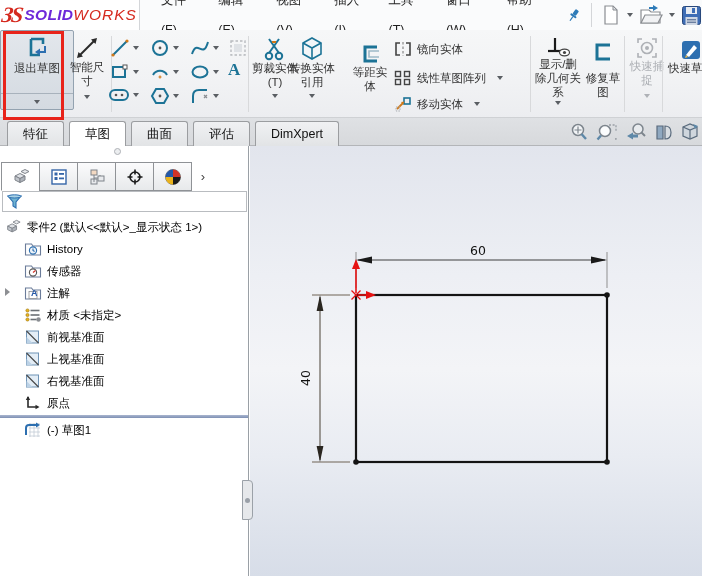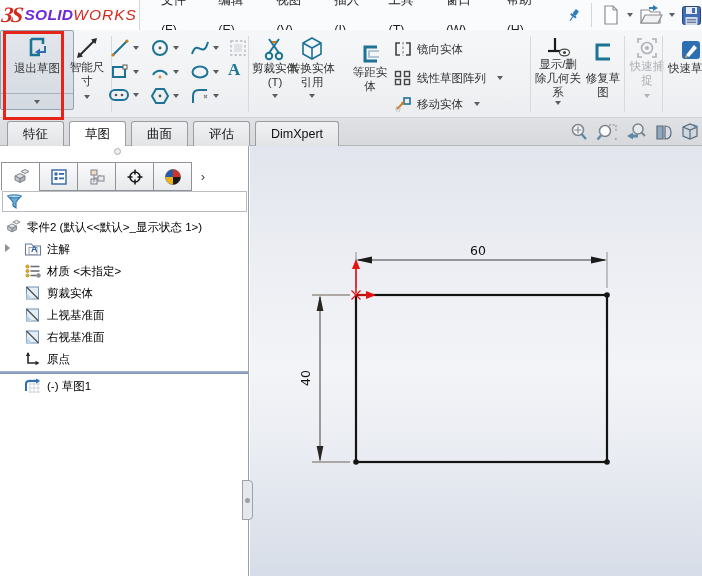--- a/index.html
+++ b/index.html
@@ -481,21 +481,37 @@
       <div class="trow root">
         <svg class="ticon" viewBox="0 0 20 18">
           <path d="M4 8 l5 -2.5 5 2.5 -5 2.5 z" fill="#dfe2e6" stroke="#7e838a" stroke-width="1"></path>
           <path d="M4 8 v4 l5 2.5 v-4 z" fill="#c2c6cc" stroke="#7e838a" stroke-width="1"></path>
           <path d="M14 8 v4 l-5 2.5 v-4 z" fill="#aeb3ba" stroke="#7e838a" stroke-width="1"></path>
           <path d="M10 3.5 l4 -2 4 2 -4 2 z" fill="#e8eaed" stroke="#7e838a" stroke-width="1"></path>
         </svg>
         <span>零件2 (默认&lt;&lt;默认&gt;_显示状态 1&gt;)</span>
       </div>
 
-
+      <div class="trow">
+        <svg class="ticon" viewBox="0 0 18 16">
+          <path d="M1.5 3 h6 l1.5 2 h7.5 v9 h-15 z" fill="#fdfdfd" stroke="#6b7c9a" stroke-width="1.1"></path>
+          <circle cx="9" cy="9.5" r="3.6" fill="#eaf1f8" stroke="#2d6fb0" stroke-width="1.1"></circle>
+          <path d="M9 7.5 v2 l1.6 1" fill="none" stroke="#2d6fb0" stroke-width="1.1"></path>
+        </svg>
+        <span>History</span>
+      </div>
+
+      <div class="trow">
+        <svg class="ticon" viewBox="0 0 18 16">
+          <path d="M1.5 3 h6 l1.5 2 h7.5 v9 h-15 z" fill="#fdfdfd" stroke="#6b7c9a" stroke-width="1.1"></path>
+          <circle cx="9" cy="9.5" r="3.6" fill="#fff" stroke="#555" stroke-width="1.1"></circle>
+          <path d="M9 9.5 L11.5 7.5" stroke="#d23327" stroke-width="1.3"></path>
+        </svg>
+        <span>传感器</span>
+      </div>
 
       <div class="trow">
         <span class="expander"></span>
         <svg class="ticon" viewBox="0 0 18 16">
           <path d="M1.5 3 h6 l1.5 2 h7.5 v9 h-15 z" fill="#fdfdfd" stroke="#6b7c9a" stroke-width="1.1"></path>
           <rect x="5" y="6.5" width="8" height="7" fill="#fff" stroke="#8a8d92" stroke-width="0.8"></rect>
         </svg>
         <span style="position:absolute; left:31px; top:6px; font:bold 9px 'Liberation Sans',sans-serif; color:#2458a8;">A</span>
         <span>注解</span>
       </div>
@@ -512,21 +528,21 @@
         </svg>
         <span>材质 &lt;未指定&gt;</span>
       </div>
 
       <div class="trow">
         <svg class="ticon" viewBox="0 0 18 16">
           <rect x="2.5" y="2" width="12" height="12" fill="#e3edf6" stroke="#6f93b5" stroke-width="1"></rect>
           <line x1="2.5" y1="2" x2="14.5" y2="14" stroke="#444" stroke-width="1.1"></line>
           <path d="M2.5 14 L8.5 14 L2.5 8 Z" fill="#bcd2e6"></path>
         </svg>
-        <span>剪裁实体</span>
+        <span>前视基准面</span>
       </div>
 
       <div class="trow">
         <svg class="ticon" viewBox="0 0 18 16">
           <rect x="2.5" y="2" width="12" height="12" fill="#e3edf6" stroke="#6f93b5" stroke-width="1"></rect>
           <line x1="2.5" y1="2" x2="14.5" y2="14" stroke="#444" stroke-width="1.1"></line>
           <path d="M2.5 14 L8.5 14 L2.5 8 Z" fill="#bcd2e6"></path>
         </svg>
         <span>上视基准面</span>
       </div>

